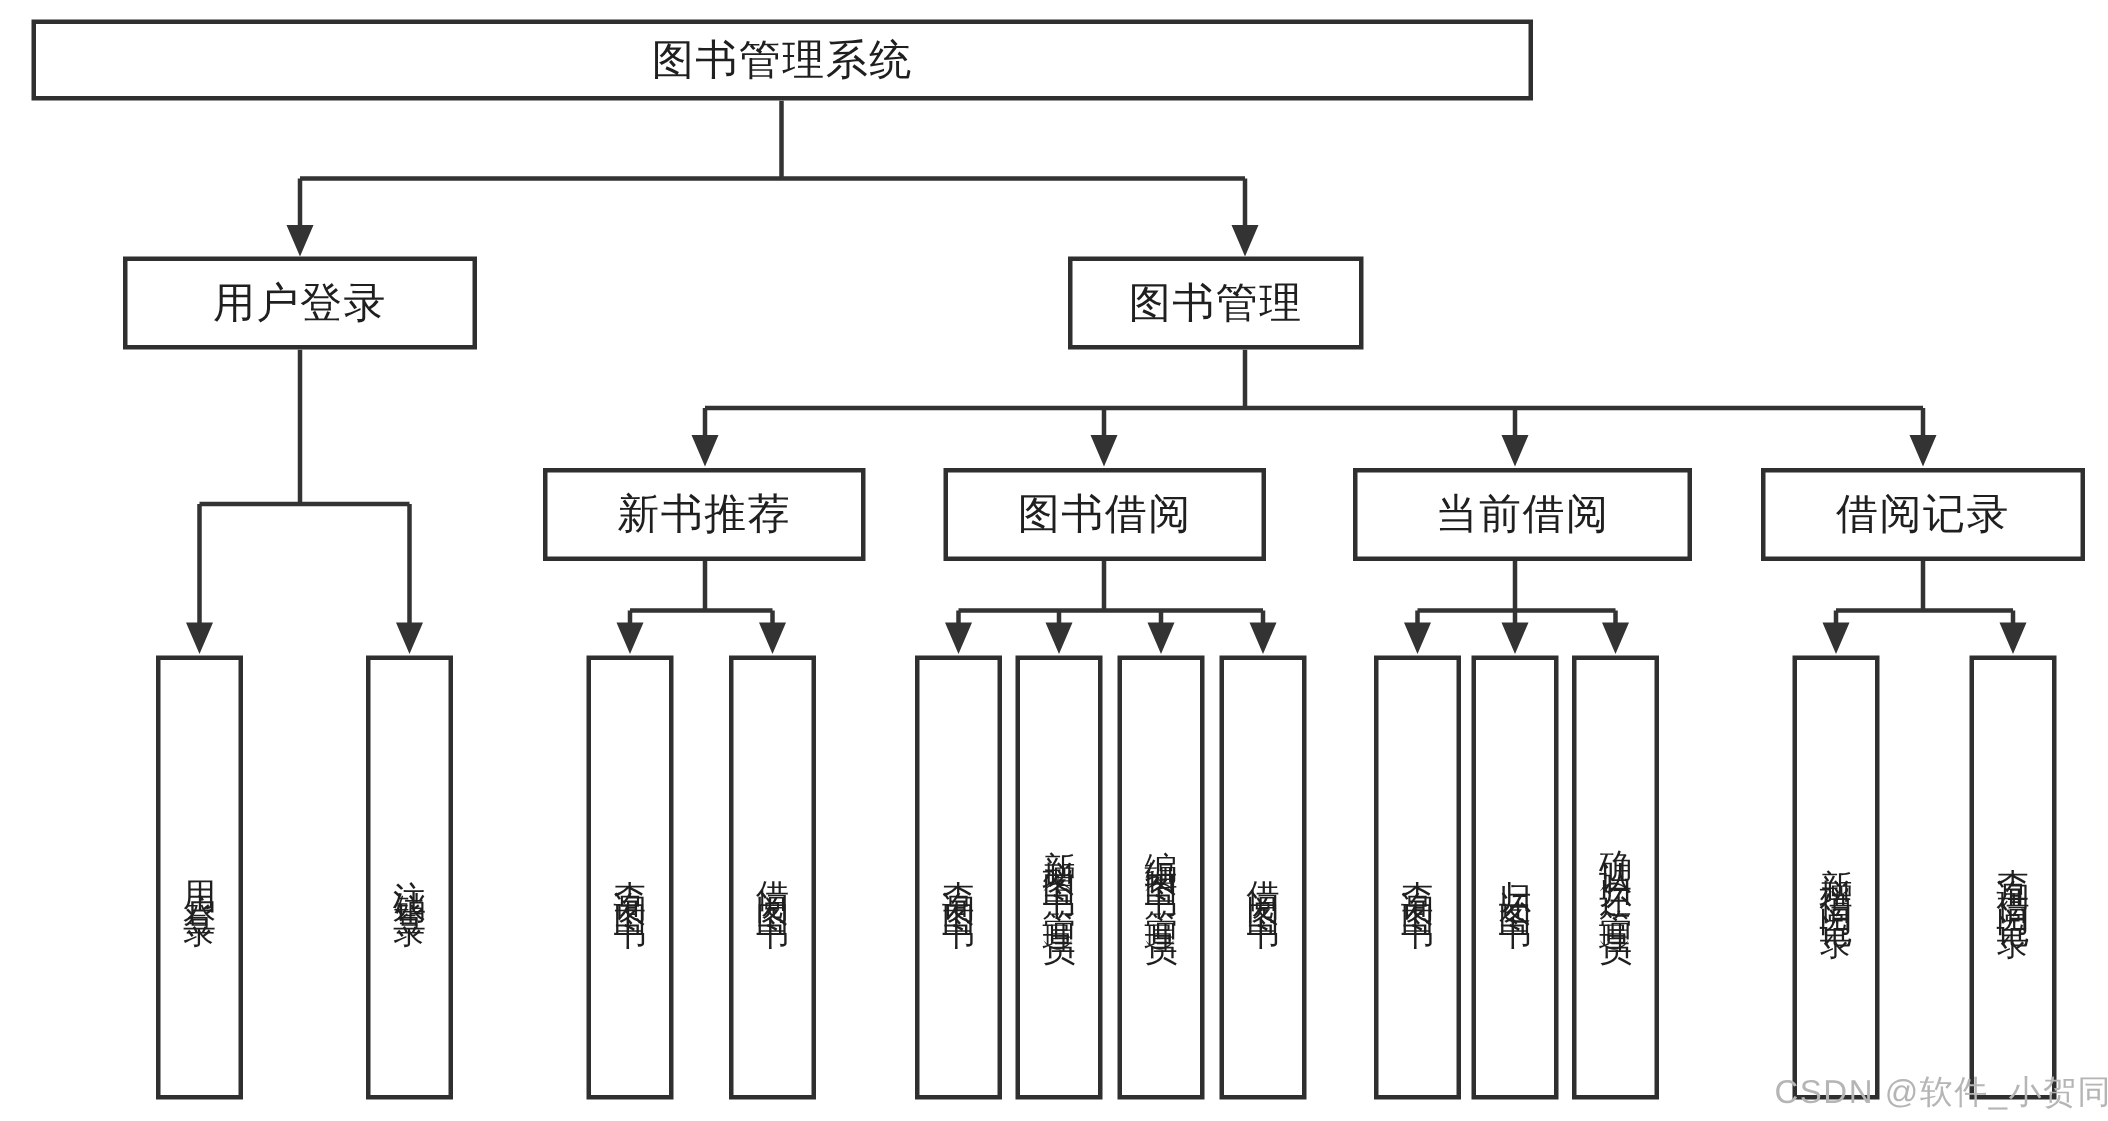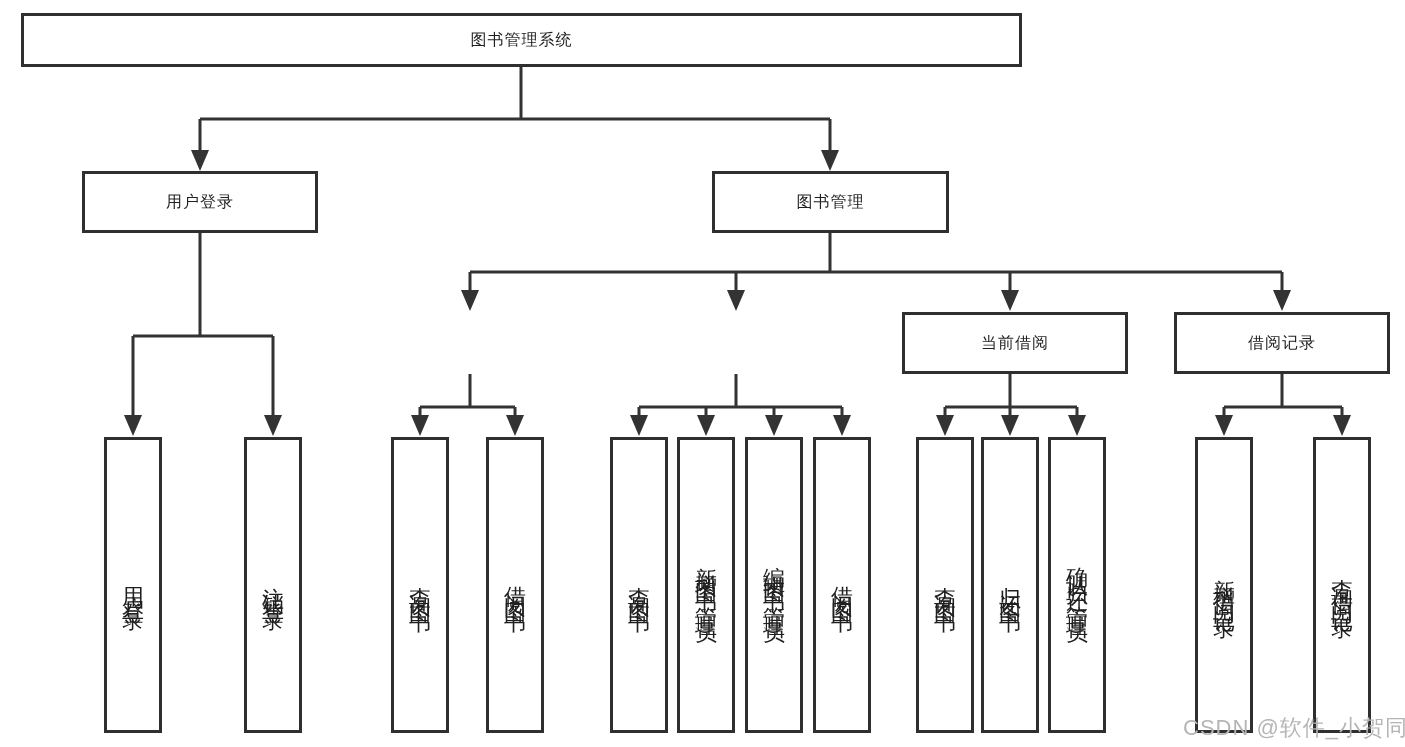--- a/index.html
+++ b/index.html
@@ -27,21 +27,21 @@
   .box{
     position:absolute;
     background:var(--bg);
     border:3px solid var(--border);
     display:flex;
     align-items:center;
     justify-content:center;
     color:var(--text);
   }
   .hlabel{
-    font-size:16px;
+    font-size:28px;
     letter-spacing:1px;
     white-space:nowrap;
   }
   .leaf{
     top:437px;
     width:58px;
     height:296px;
   }
   .vtext{
     writing-mode:vertical-lr;
@@ -123,24 +123,30 @@
              M1333 415 H1351 L1342 436 Z" fill="#333333" stroke="none"></path>
   </svg>
 
   <div class="box" style="left:21px;top:13px;width:1001px;height:54px">
     <span class="hlabel">图书管理系统</span>
   </div>
 
   <div class="box" style="left:82px;top:171px;width:236px;height:62px">
     <span class="hlabel">用户登录</span>
   </div>
-  <div class="box" style="left:712px;top:171px;width:237px;height:62px">
+  <div class="box" style="left:712px;top:171px;width:197px;height:62px">
     <span class="hlabel">图书管理</span>
   </div>
 
+  <div class="box" style="left:362px;top:312px;width:215px;height:62px">
+    <span class="hlabel">新书推荐</span>
+  </div>
+  <div class="box" style="left:629px;top:312px;width:215px;height:62px">
+    <span class="hlabel">图书借阅</span>
+  </div>
   <div class="box" style="left:902px;top:312px;width:226px;height:62px">
     <span class="hlabel">当前借阅</span>
   </div>
   <div class="box" style="left:1174px;top:312px;width:216px;height:62px">
     <span class="hlabel">借阅记录</span>
   </div>
 
   <div class="box leaf" style="left:104px">
     <span class="vtext">用户登录</span>
   </div>

